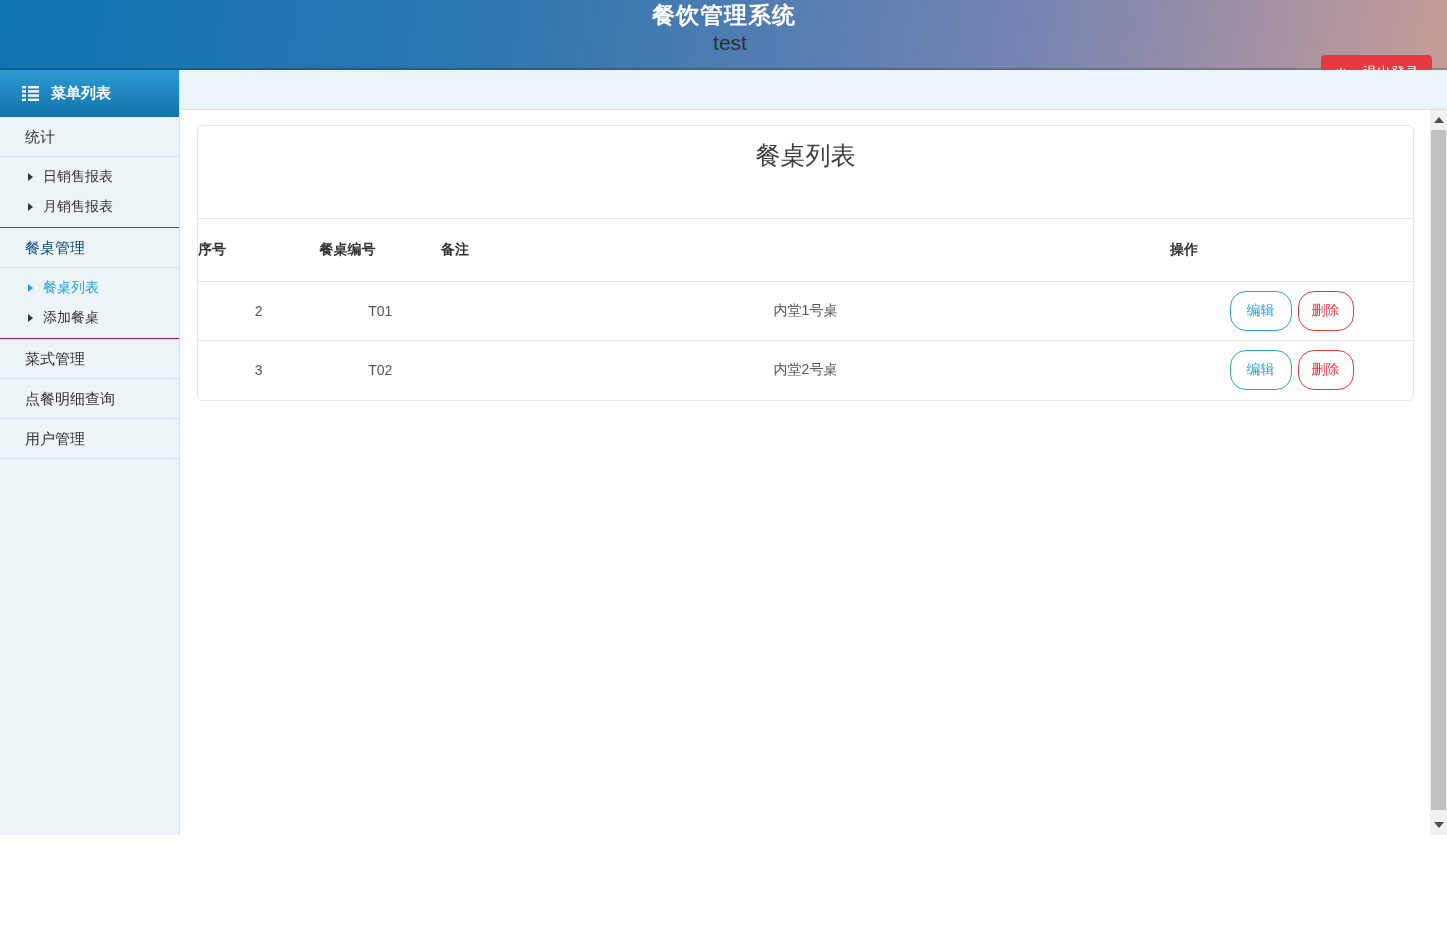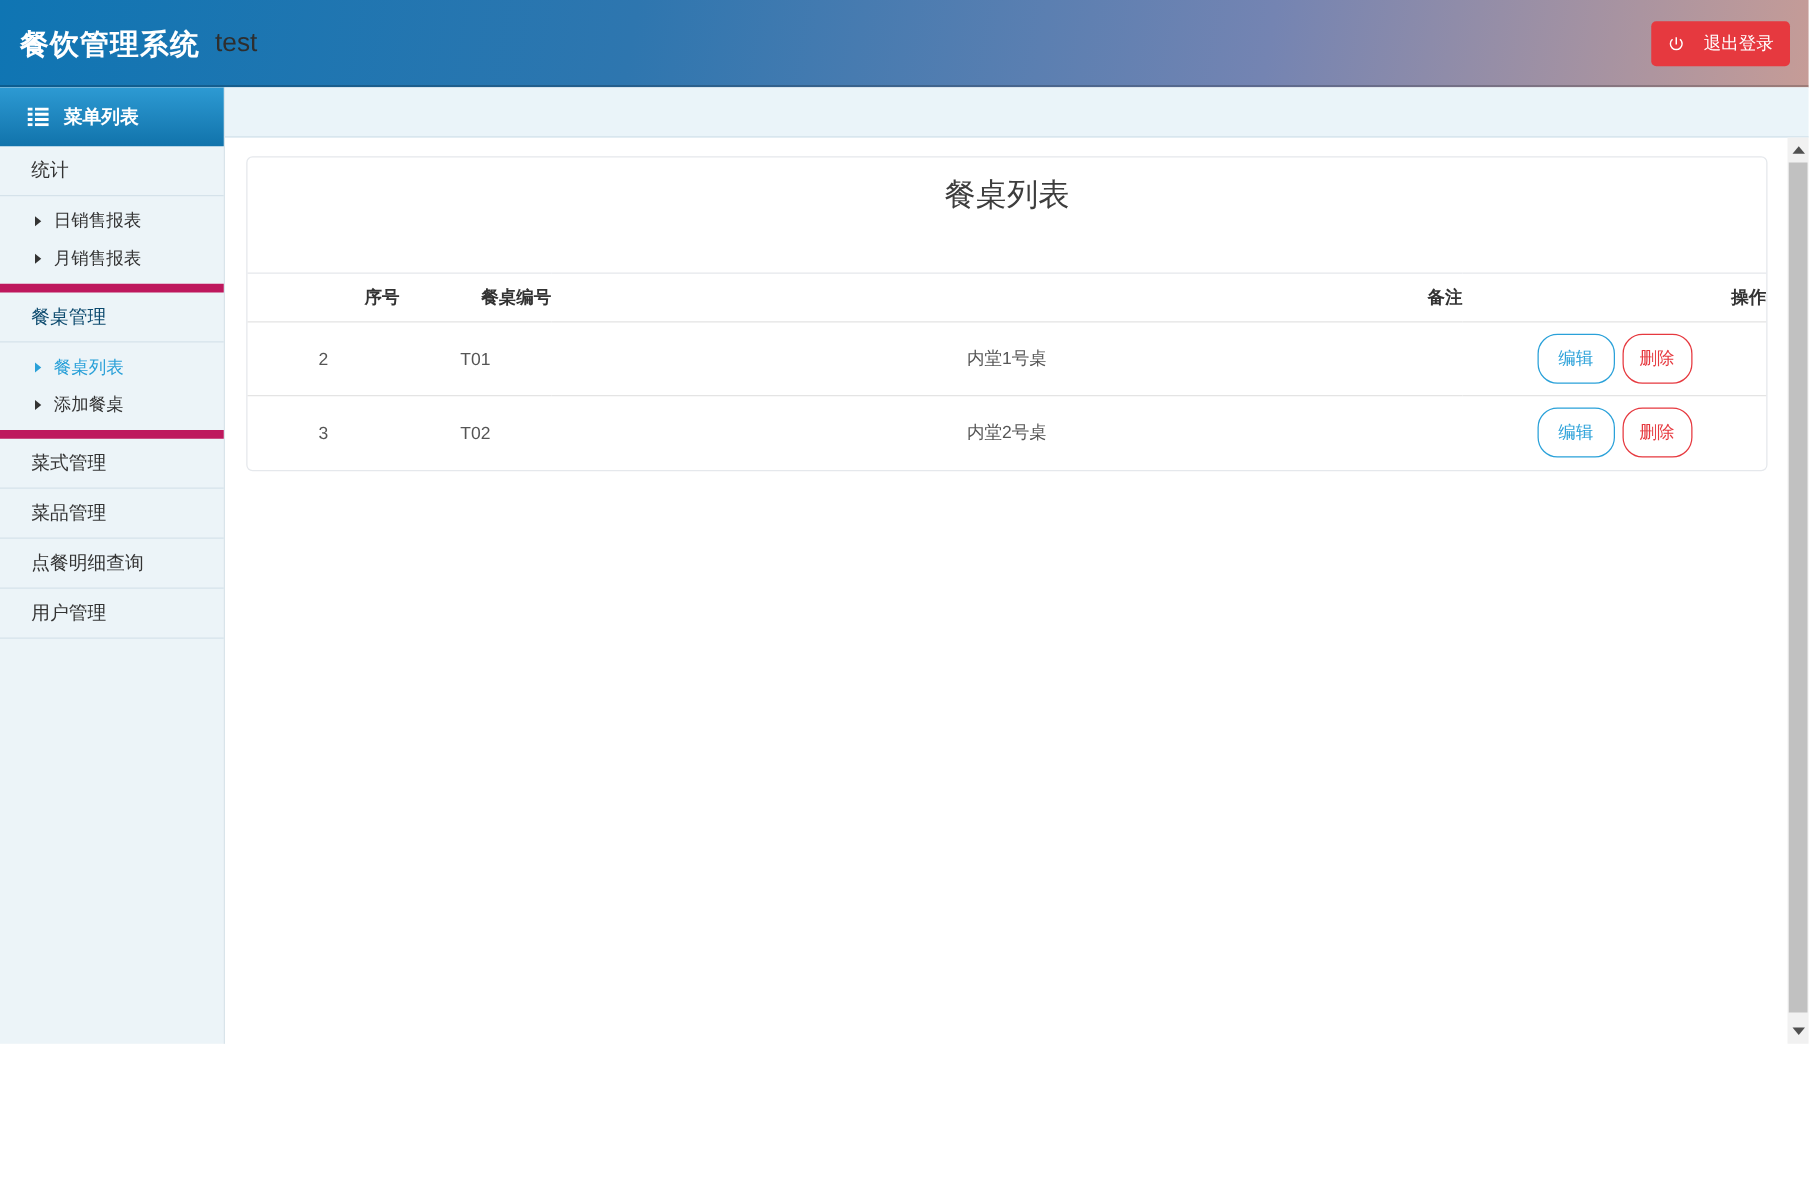--- a/index.html
+++ b/index.html
@@ -9,20 +9,21 @@
     font-family:"Liberation Sans","DejaVu Sans",sans-serif;
     background:#fff; color:#333;
   }
 
   
   .topbar {
     height:70px; display:flex; align-items:center;
     padding:0 15px 0 16px;
     background:linear-gradient(100deg,#0f75b3 0%,#2e76af 35%,#7484b2 70%,#c69c97 100%);
     box-shadow: inset 0 -2px 0 rgba(0,0,0,0.20);
+    flex-direction: column;
   }
   .brand { color:#fff; font-size:23px; font-weight:bold; letter-spacing:1px; }
   .username { color:#2e2e2e; font-size:21px; margin-left:12px; }
   .logout-btn {
     margin-left:auto; display:flex; align-items:center; gap:15px;
     background:#e6393f; color:#fff; border:none; border-radius:4px;
     font-size:14px; padding:9px 13px; cursor:pointer;
     font-family:Liberation Sans, sans-serif;
   }
   .logout-btn svg { display:block; }
@@ -41,21 +42,21 @@
     background:linear-gradient(180deg,#2d9ad3 0%,#1173ab 100%);
     cursor:pointer;
   }
   .sidebar-header svg { display:block; }
   .menu-section {
     height:40px; line-height:40px; padding-left:25px;
     font-size:15px; font-weight:normal; color:#333;
     border-bottom:1px solid #d5e2ea; cursor:pointer;
   }
   .menu-section.active { color:#0c4a6e; }
-  .submenu { padding:5px 0; border-bottom:7px solid #be185d; }
+  .submenu { padding:5px 0; border-bottom:1px solid #be185d; }
   .submenu-item {
     height:30px; display:flex; align-items:center;
     padding-left:28px; font-size:14px; color:#333; cursor:pointer;
   }
   .submenu-item.active { color:#29a0d8; }
   .tri {
     width:0; height:0; flex:0 0 auto;
     border-left:5px solid currentColor;
     border-top:4px solid transparent;
     border-bottom:4px solid transparent;
@@ -73,22 +74,22 @@
   .card-title {
     margin:0; padding:13px 0 46px; text-align:center;
     font-size:25px; font-weight:normal; color:#3d3d3d;
   }
   table { width:100%; border-collapse:collapse; table-layout:fixed; }
   col.c-seq   { width:10%; }
   col.c-no    { width:10%; }
   col.c-note  { width:60%; }
   col.c-act   { width:20%; }
   thead th {
-    font-size:14px; font-weight:bold; color:#333; text-align:right;
-    padding:10px 0; border-top:1px solid #e5e8ec; border-bottom:1px solid #e4e4e4;
+    font-size:14px; font-weight:bold; color:#333; text-align:left;
+    padding:22px 0; border-top:1px solid #e5e8ec; border-bottom:1px solid #e4e4e4;
   }
   tbody td {
     font-size:14px; color:#555; text-align:center;
     padding:9px 0; height:59px; vertical-align:middle;
     border-bottom:1px solid #e4e4e4;
   }
   tbody tr:last-child td { border-bottom:none; }
   .btn-edit, .btn-delete {
     background:#fff; border-radius:16px; font-size:14px; cursor:pointer;
     padding:10px 16px; font-family:inherit;
@@ -162,21 +163,20 @@
           <div class="submenu-item active">
             <span class="tri"></span>
             <span>餐桌列表</span>
           </div>
           <div class="submenu-item">
             <span class="tri"></span>
             <span>添加餐桌</span>
           </div>
         </div>
         <div class="menu-section">菜式管理</div>
-        <div class="menu-section">菜品管理</div>
         <div class="menu-section">点餐明细查询</div>
         <div class="menu-section">用户管理</div>
       </nav>
   </aside>
 
   <main class="content">
     <div class="substrip"></div>
 
     <section class="card">
       <h2 class="card-title">餐桌列表</h2>

